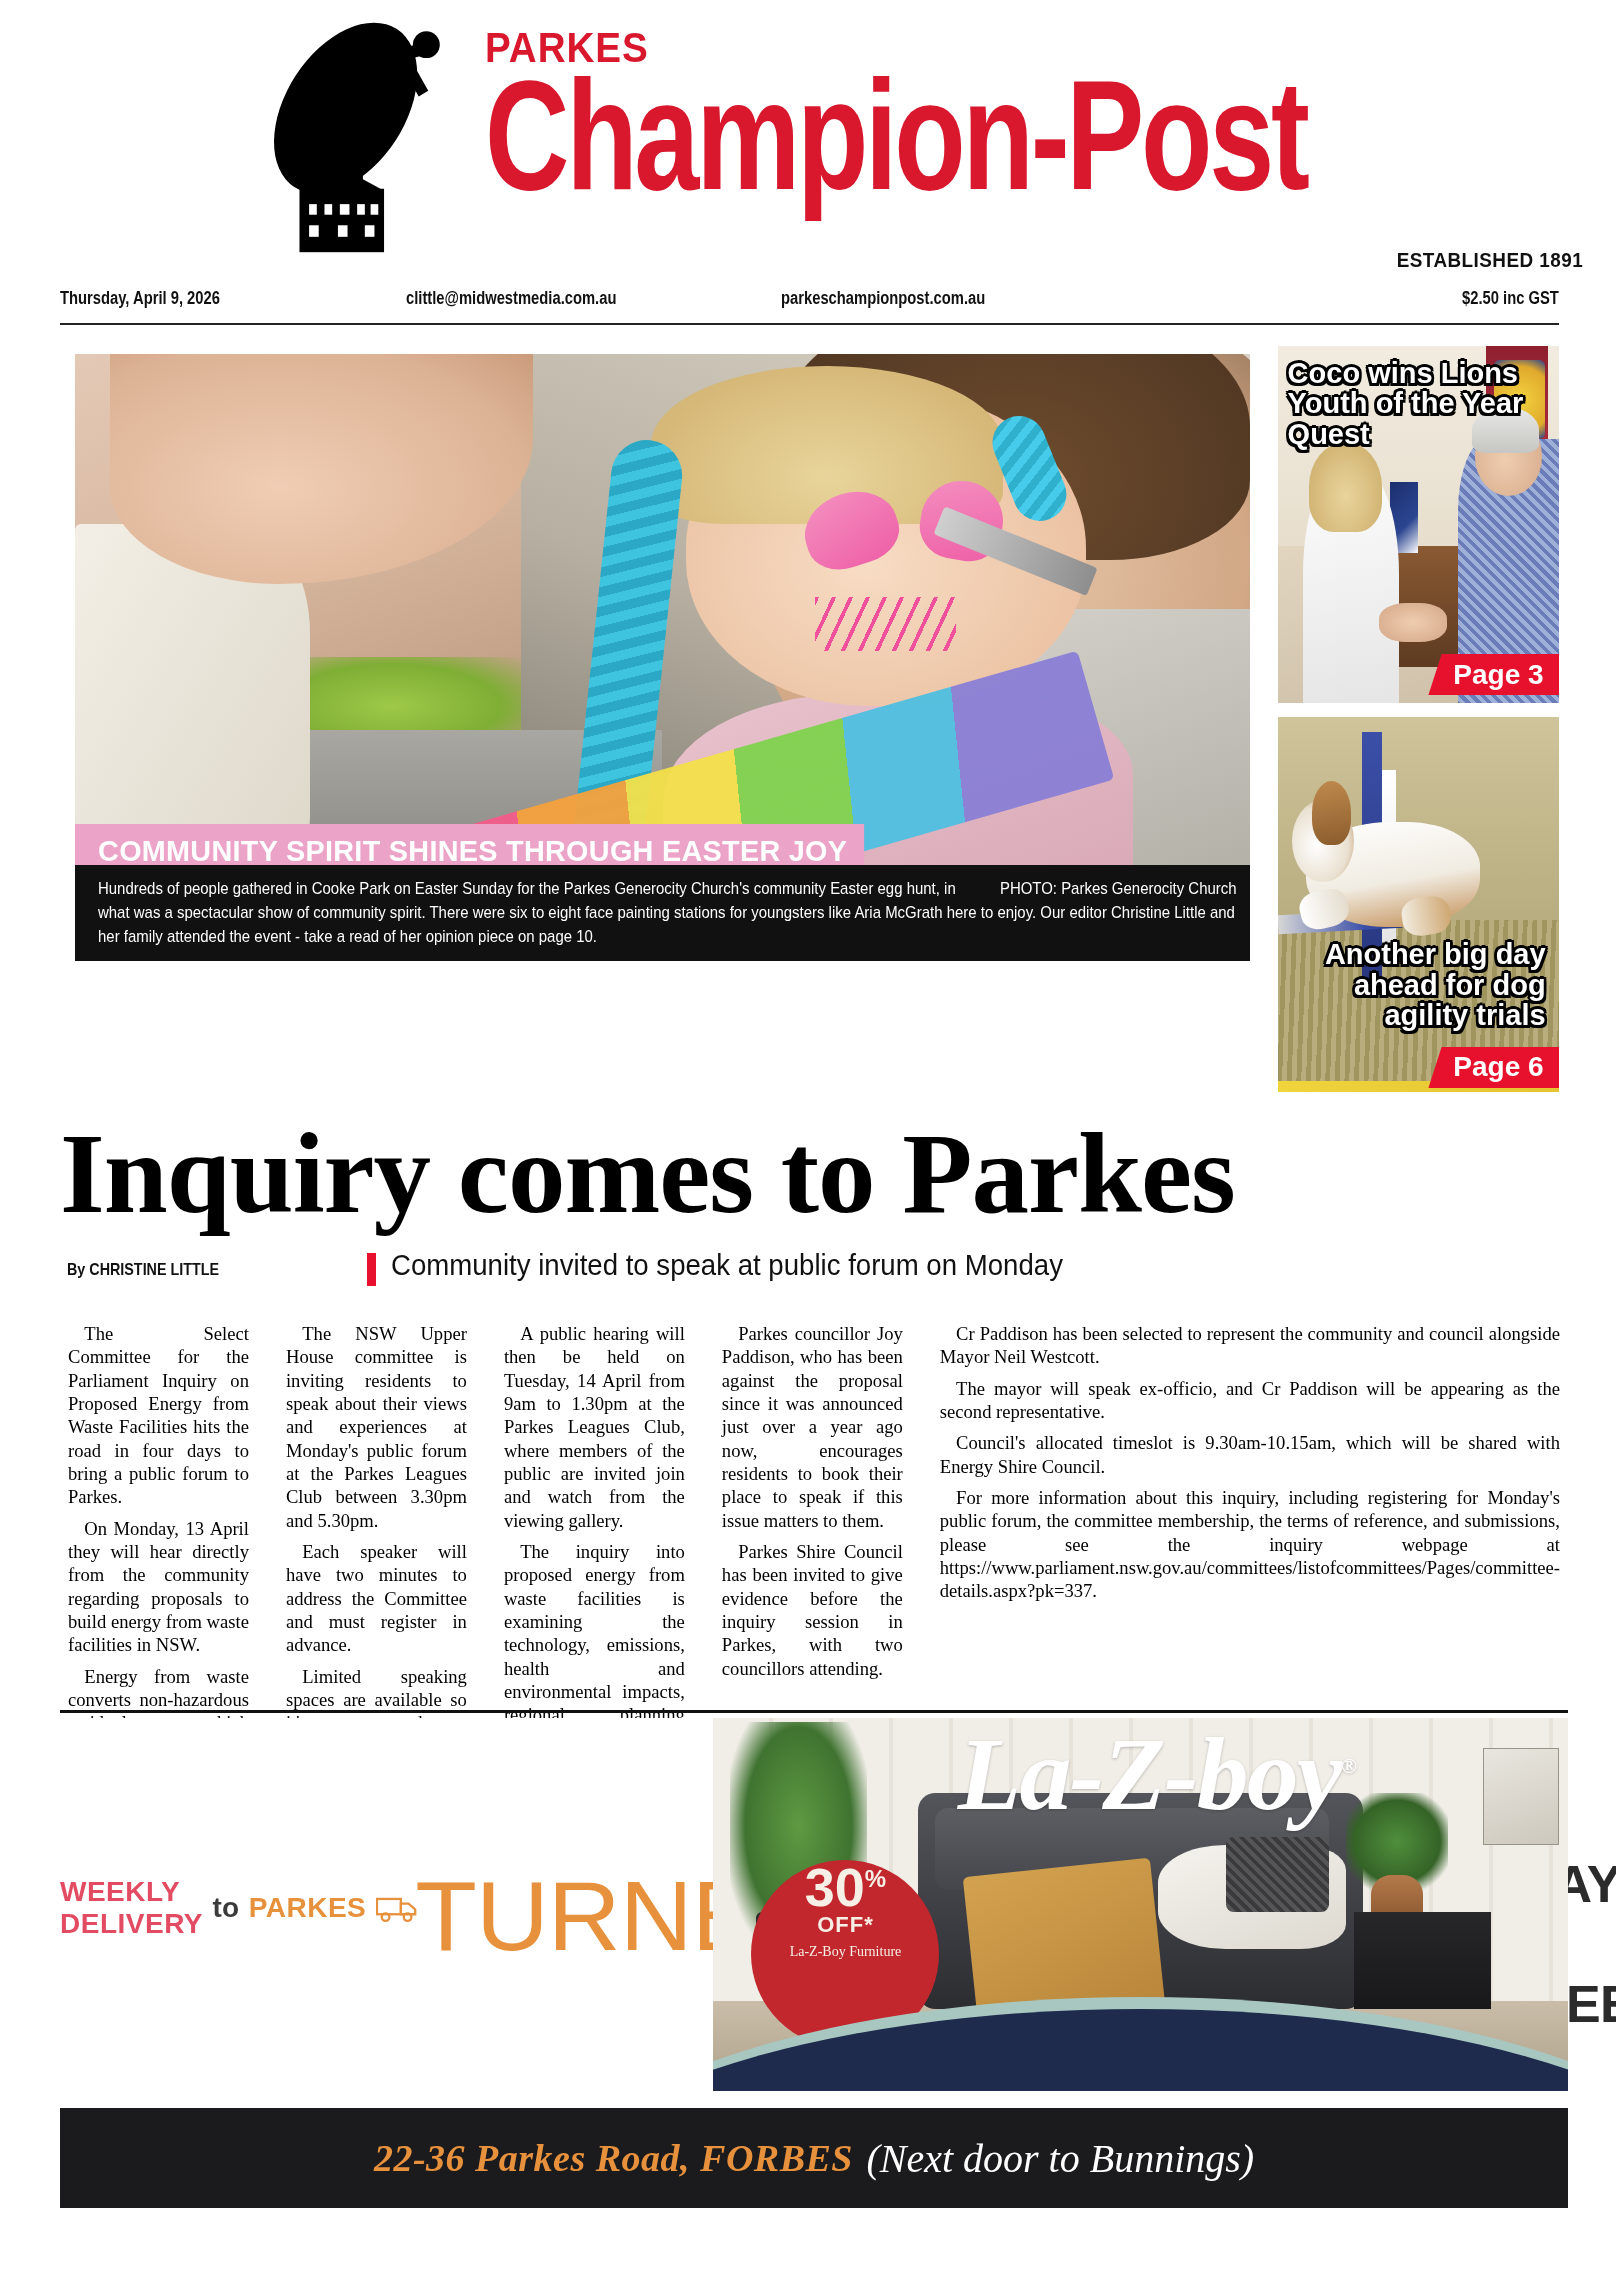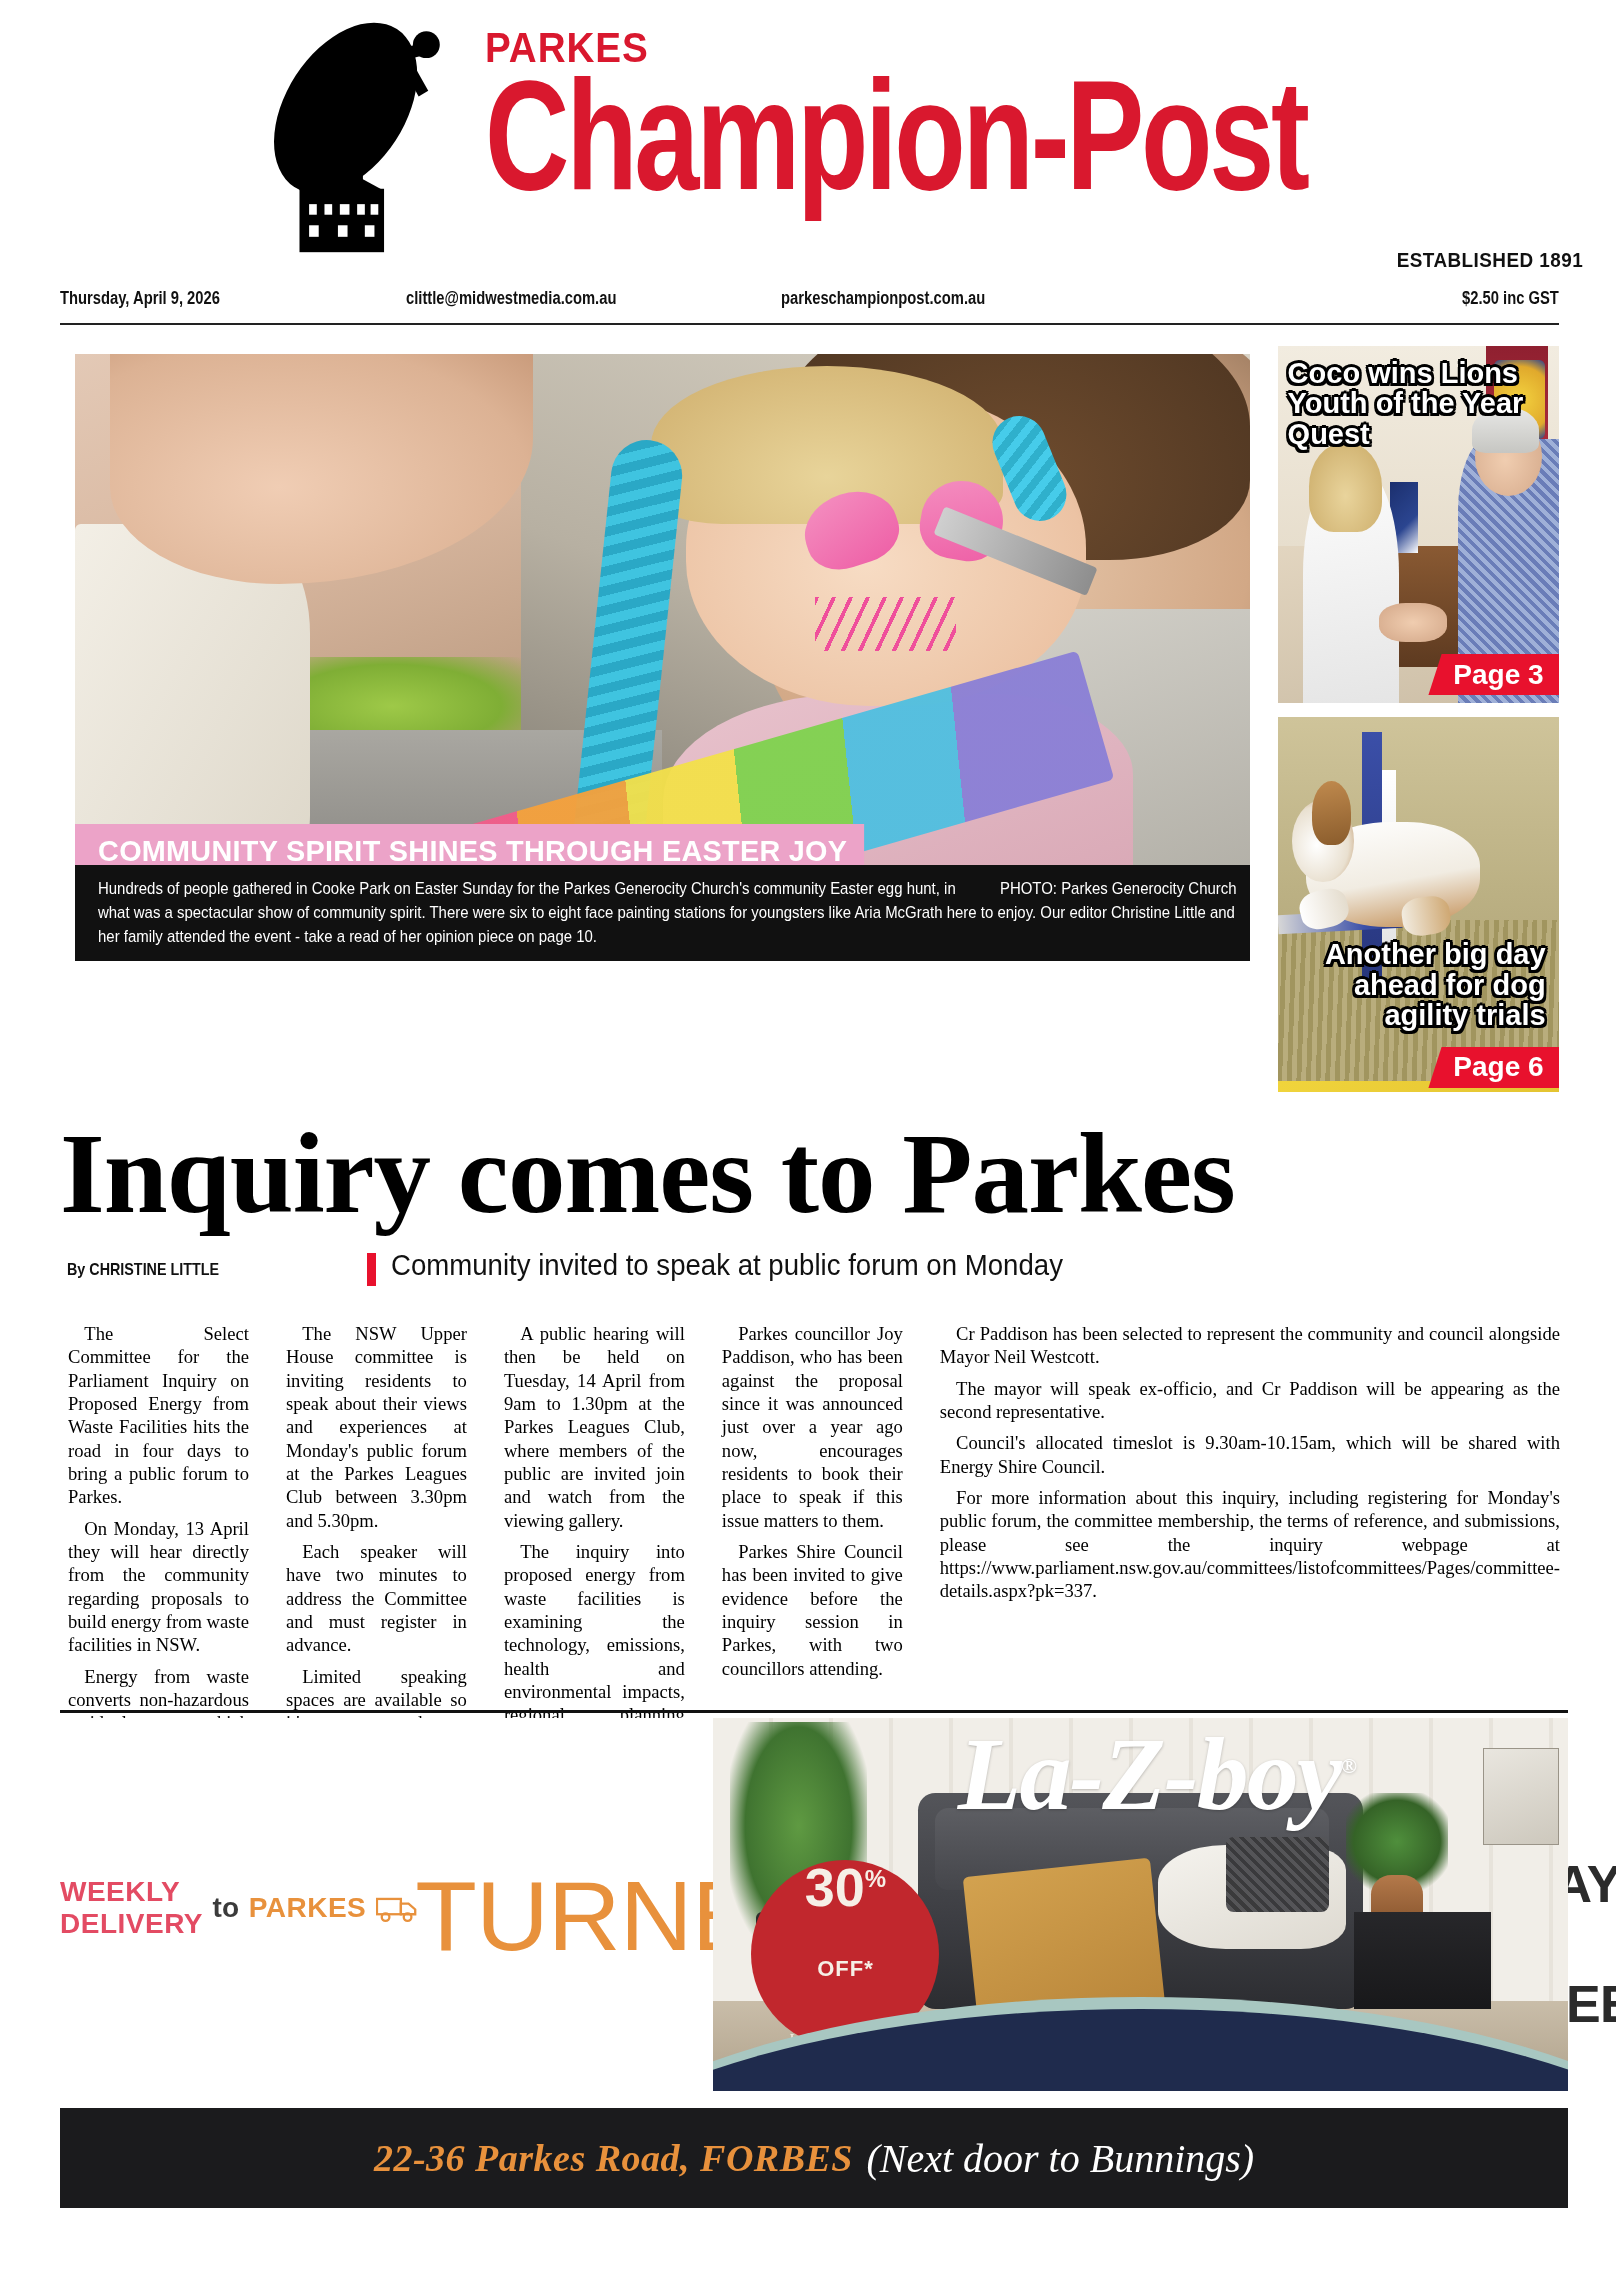--- a/index.html
+++ b/index.html
@@ -315,21 +315,21 @@
     font-size: 104px; font-weight: bold; line-height:1;
     letter-spacing: -1.9px; white-space: nowrap;
     text-shadow: 0 1px 2.9px rgba(0,0,0,.25);
   }
   .lz-reg { font-size: 21px; vertical-align: super; font-style:normal; }
 
   .lz-badge {
     position:absolute; left: 4.5%; top: 38%;
     width: 188px; height: 188px; border-radius:50%;
     background:#c1272d; color:#f6efe6;
-    display:flex; flex-direction:column; align-items:center; justify-content:space-between;
+    display:flex; flex-direction:column; align-items:center; justify-content:flex-start;
     text-align:center;
   }
   .lzb-pct { font-size: 54px; font-weight:bold; line-height:1; }
   .lzb-pct sup { font-size: 24px; }
   .lzb-off { font-size: 22px; font-weight:bold; letter-spacing:1px; margin-top:-1.9px; }
   .lzb-sub { font-family:"Liberation Serif", serif; font-size: 14px; margin-top: 5.8px; }
 
   .lz-arc {
     position:absolute; left: 50%; transform: translateX(-50%);
     bottom: -127px; width: 142%; height: 221px;

